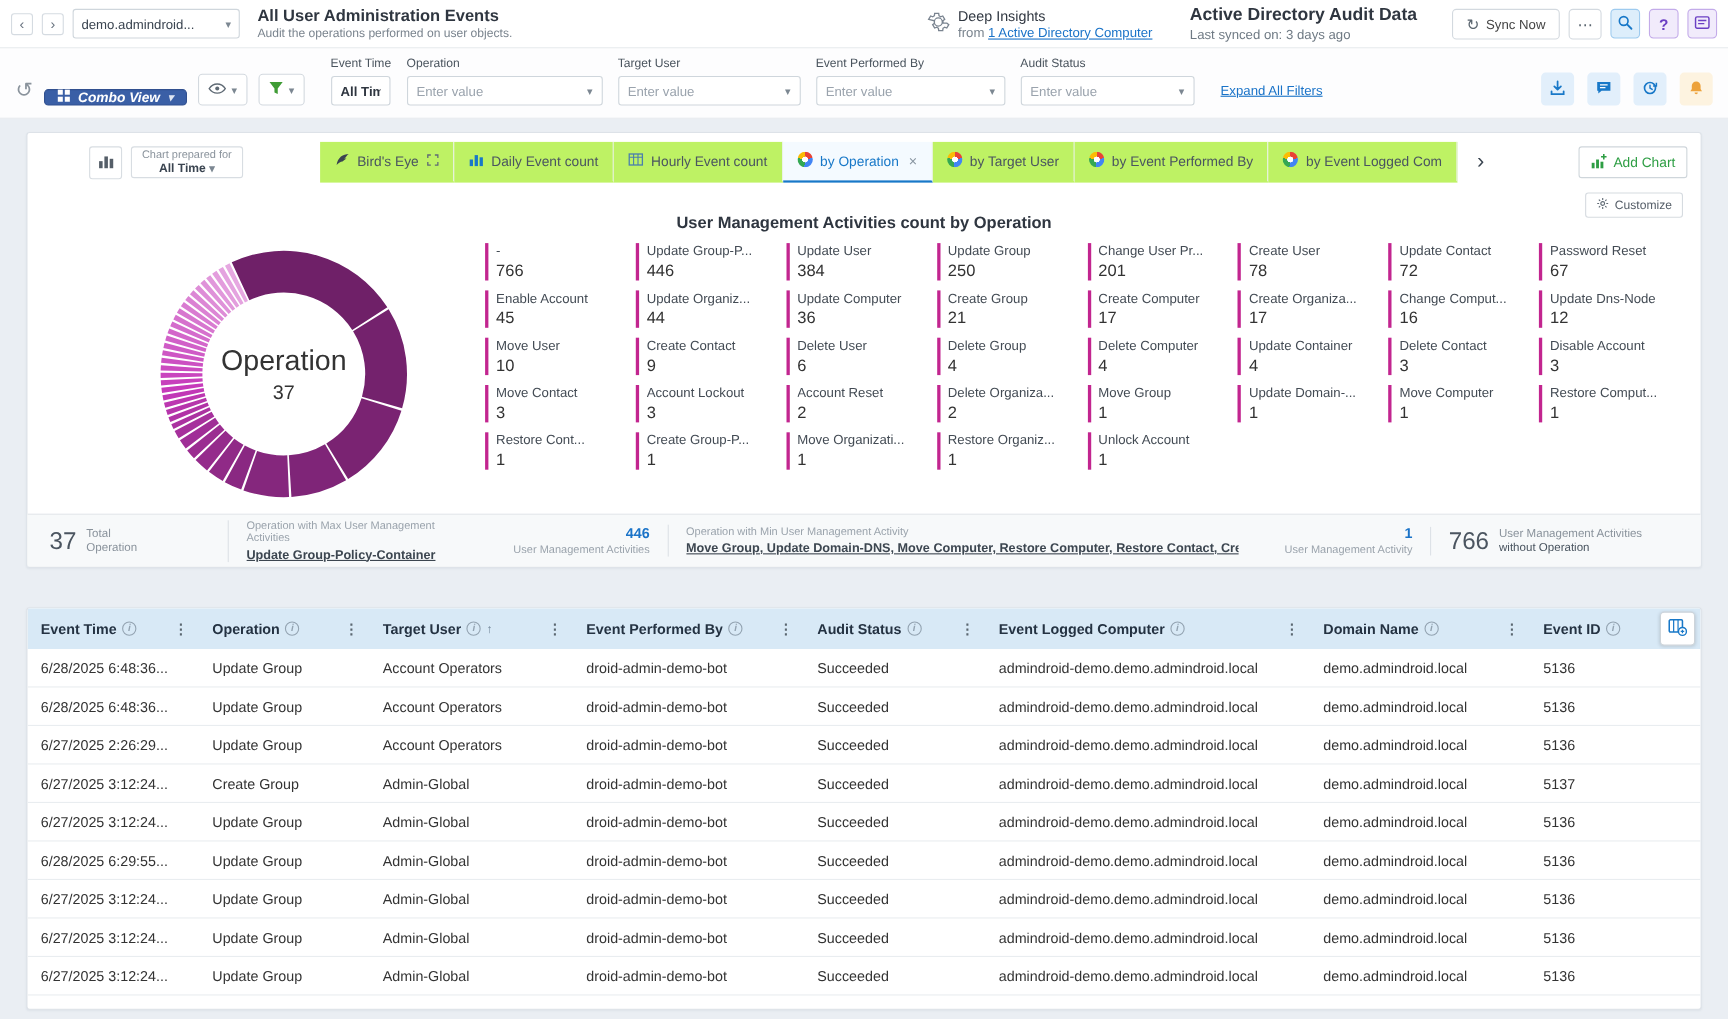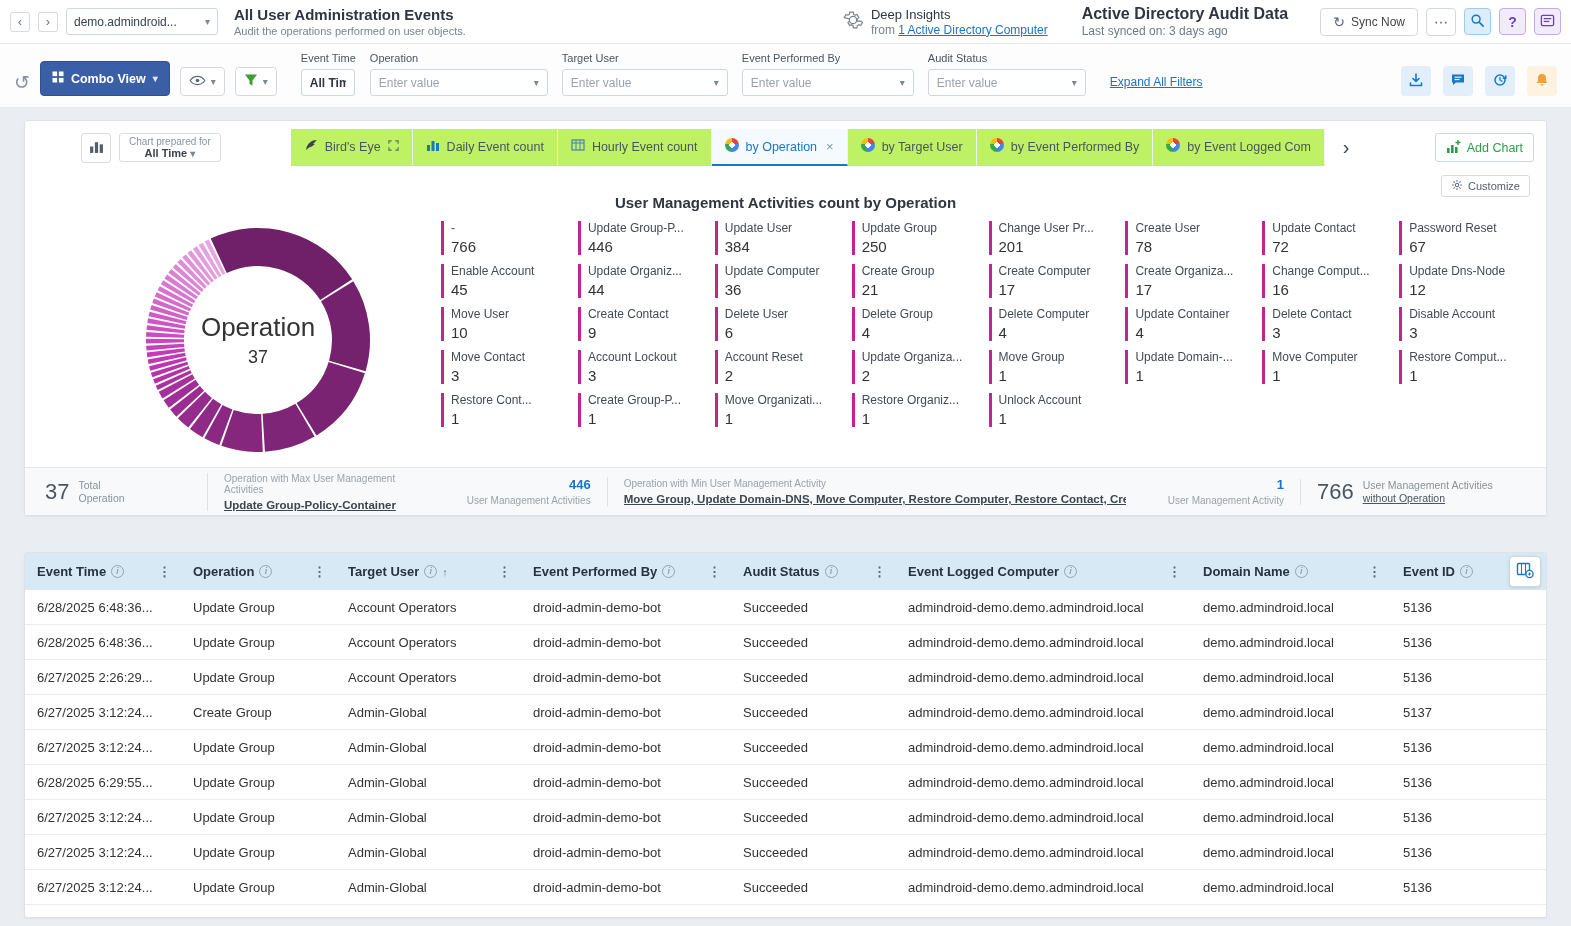--- a/index.html
+++ b/index.html
@@ -25,21 +25,21 @@
   .sync-btn { margin-left:24px; height:28px; border:1px solid #d3d9df; background:#fff; border-radius:4px; padding:0 12px; font-size:12px; color:#444; display:flex; align-items:center; gap:6px; cursor:pointer; }
   .sync-btn .g { color:#5b6670; font-size:14px; }
   .more-btn { width:30px; height:28px; border:1px solid #d3d9df; background:#fff; border-radius:4px; color:#5b6670; font-size:14px; cursor:pointer; }
   .icon-sq { width:27px; height:27px; border-radius:4px; display:flex; align-items:center; justify-content:center; cursor:pointer; border:1px solid transparent; }
   .icon-sq.blue { background:#ddeefb; border-color:#9ecbef; }
   .icon-sq.purple { background:#f1ebfb; border-color:#c3abe9; color:#6b3fc4; font-weight:bold; font-size:14px; }
 
   
   .filterbar { background:#fdfdfe; border-bottom:1px solid #e6eaee; display:flex; align-items:flex-end; padding:8px 14px 11px 14px; gap:10px; }
   .reset-btn { background:none; border:none; color:#8a939c; font-size:19px; cursor:pointer; margin-bottom:2px; }
-  .combo-btn { height:35px; background:#3a5fa6; border:1px solid #31508f; border-radius:4px; color:#fff; font-size:12.5px; font-weight:bold; display:flex; align-items:center; gap:7px; padding:0 11px; cursor:pointer; }
+  .combo-btn { height:15px; background:#3a5fa6; border:1px solid #31508f; border-radius:4px; color:#fff; font-size:12.5px; font-weight:bold; display:flex; align-items:center; gap:7px; padding:0 11px; cursor:pointer;font-style:italic; }
   .combo-btn .caret { color:#dfe6f3; }
   .small-dd { height:29px; border:1px solid #d3d9df; background:#fff; border-radius:4px; display:flex; align-items:center; gap:5px; padding:0 8px; cursor:pointer; }
   .filter-fields { display:flex; align-items:flex-end; gap:14px; margin-left:14px; }
   .filter-field { display:flex; flex-direction:column; }
   .filter-label { font-size:11px; color:#4a545e; margin-bottom:5px; }
   .filter-control { height:27px; border:1px solid #cfd6dc; border-radius:3px; background:#fff; display:flex; align-items:center; padding:0 8px; gap:6px; cursor:pointer; }
   .filter-control .filter-value { flex:1; font-size:12px; white-space:nowrap; overflow:hidden; }
   .filter-value.placeholder { color:#9aa3ad; }
   .filter-value.static { color:#2f3640; font-weight:bold; }
   .filter-control.w0 { width:54px; }
@@ -81,21 +81,21 @@
   .legend-item { border-left:3px solid #c2258f; padding-left:7px; cursor:pointer; min-width:0; }
   .legend-name { font-size:12px; color:#434b54; white-space:nowrap; overflow:hidden; }
   .legend-value { font-size:15px; color:#333; margin-top:3px; }
 
   .summary-bar { background:#f7f9fa; border-top:1px solid #e4e8ec; display:flex; align-items:center; padding:8px 14px; margin:10px -12px 0 -12px; min-height:48px; }
   .sum-sec { display:flex; align-items:center; }
   .sum-total { width:168px; gap:9px; padding-left:6px; }
   .big-num { font-size:22px; color:#4b5560; }
   .sum-lines .s1 { font-size:10.5px; color:#8a939c; }
   .sum-lines .s2 { font-size:10.5px; color:#8a939c; margin-top:1px; }
-  .sum-lines .s2.link { color:#4a5560; text-decoration:underline; cursor:pointer; }
+  .sum-lines .s2.link { color:#4a5560; cursor:pointer; }
   .sum-mid { border-left:1px solid #dde2e7; padding:0 16px; justify-content:space-between;gap:24px; }
   .sum-max { flex:1.1; }
   .sum-min { flex:1.9; }
   .sum-cap { font-size:10px; color:#9aa3ac; }
   .sum-name { font-size:11.5px; font-weight:bold; color:#3c4650; text-decoration:underline; margin-top:4px; white-space:nowrap; overflow:hidden; max-width:560px; cursor:pointer; }
   .sum-right { text-align:right; margin-left:18px; flex-shrink:0; }
   .sum-val { font-size:13px; font-weight:bold; color:#1a73c8; }
   .sum-unit { font-size:10px; color:#9aa3ac; margin-top:3px; }
   .sum-without { width:232px; gap:9px; border-left:1px solid #dde2e7; padding-left:16px; }
 
@@ -529,21 +529,21 @@
     <div class="legend-name">Account Lockout</div>
     <div class="legend-value">3</div>
   </div>
 
   <div class="legend-item">
     <div class="legend-name">Account Reset</div>
     <div class="legend-value">2</div>
   </div>
 
   <div class="legend-item">
-    <div class="legend-name">Update Organiza...</div>
+    <div class="legend-name">Delete Organiza...</div>
     <div class="legend-value">2</div>
   </div>
 
   <div class="legend-item">
     <div class="legend-name">Move Group</div>
     <div class="legend-value">1</div>
   </div>
 
   <div class="legend-item">
     <div class="legend-name">Update Domain-...</div>

